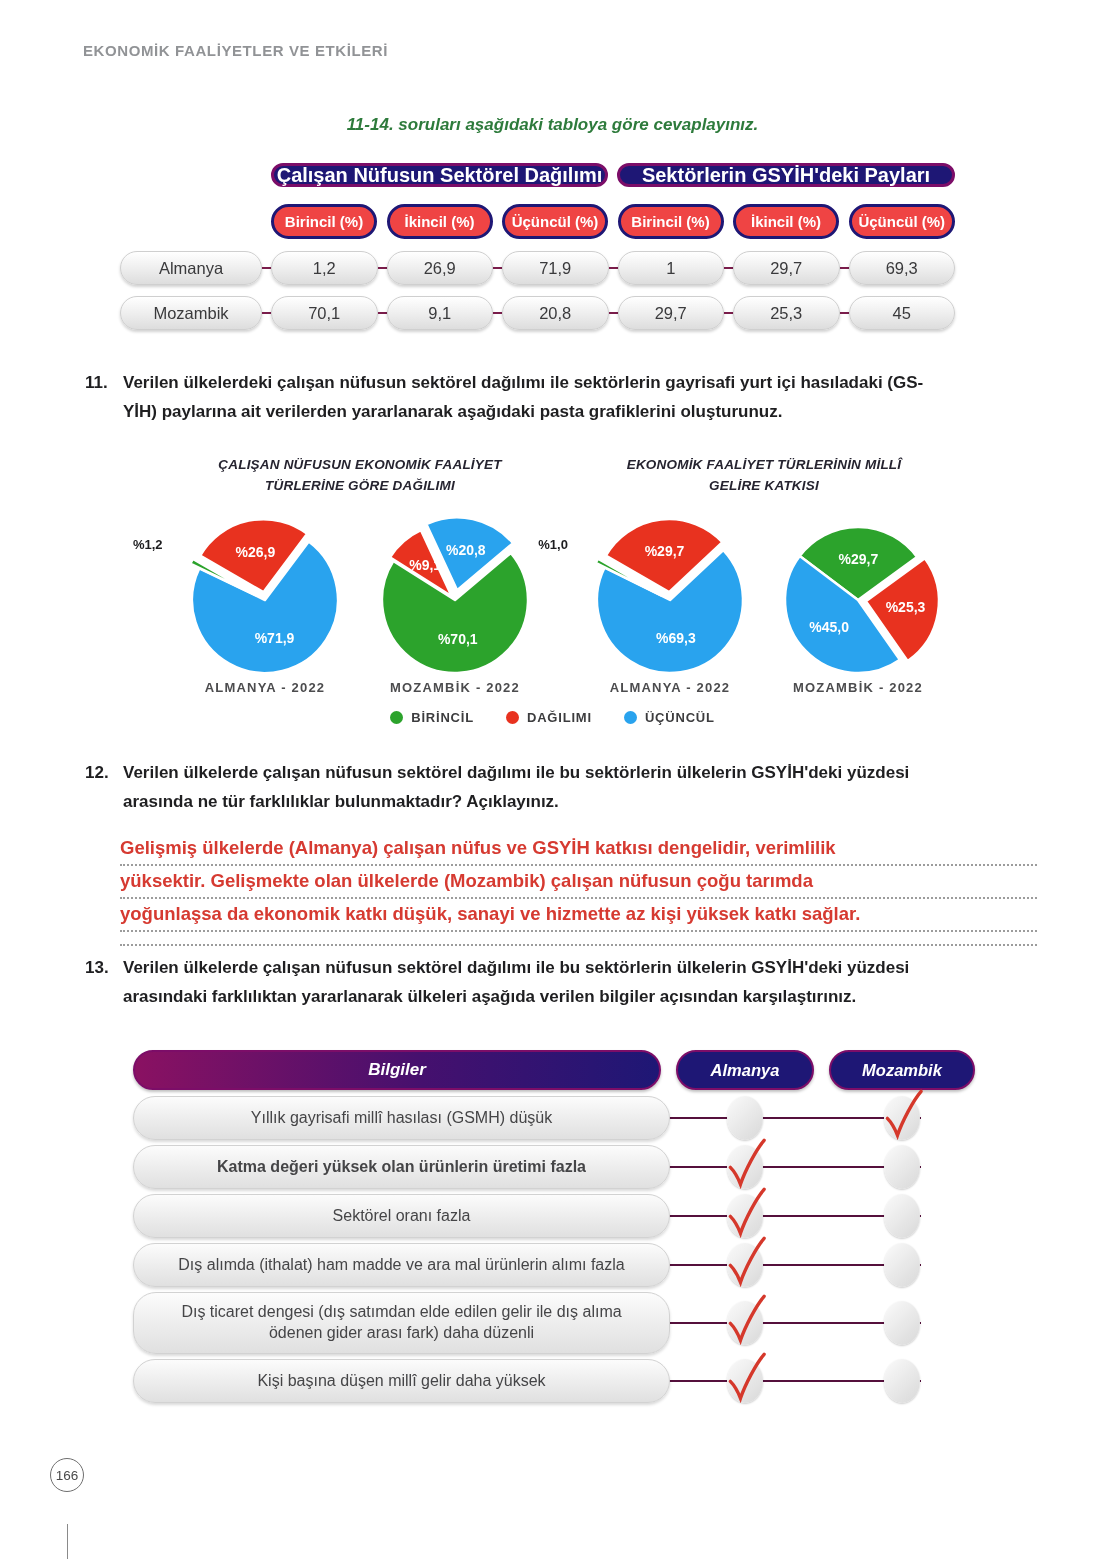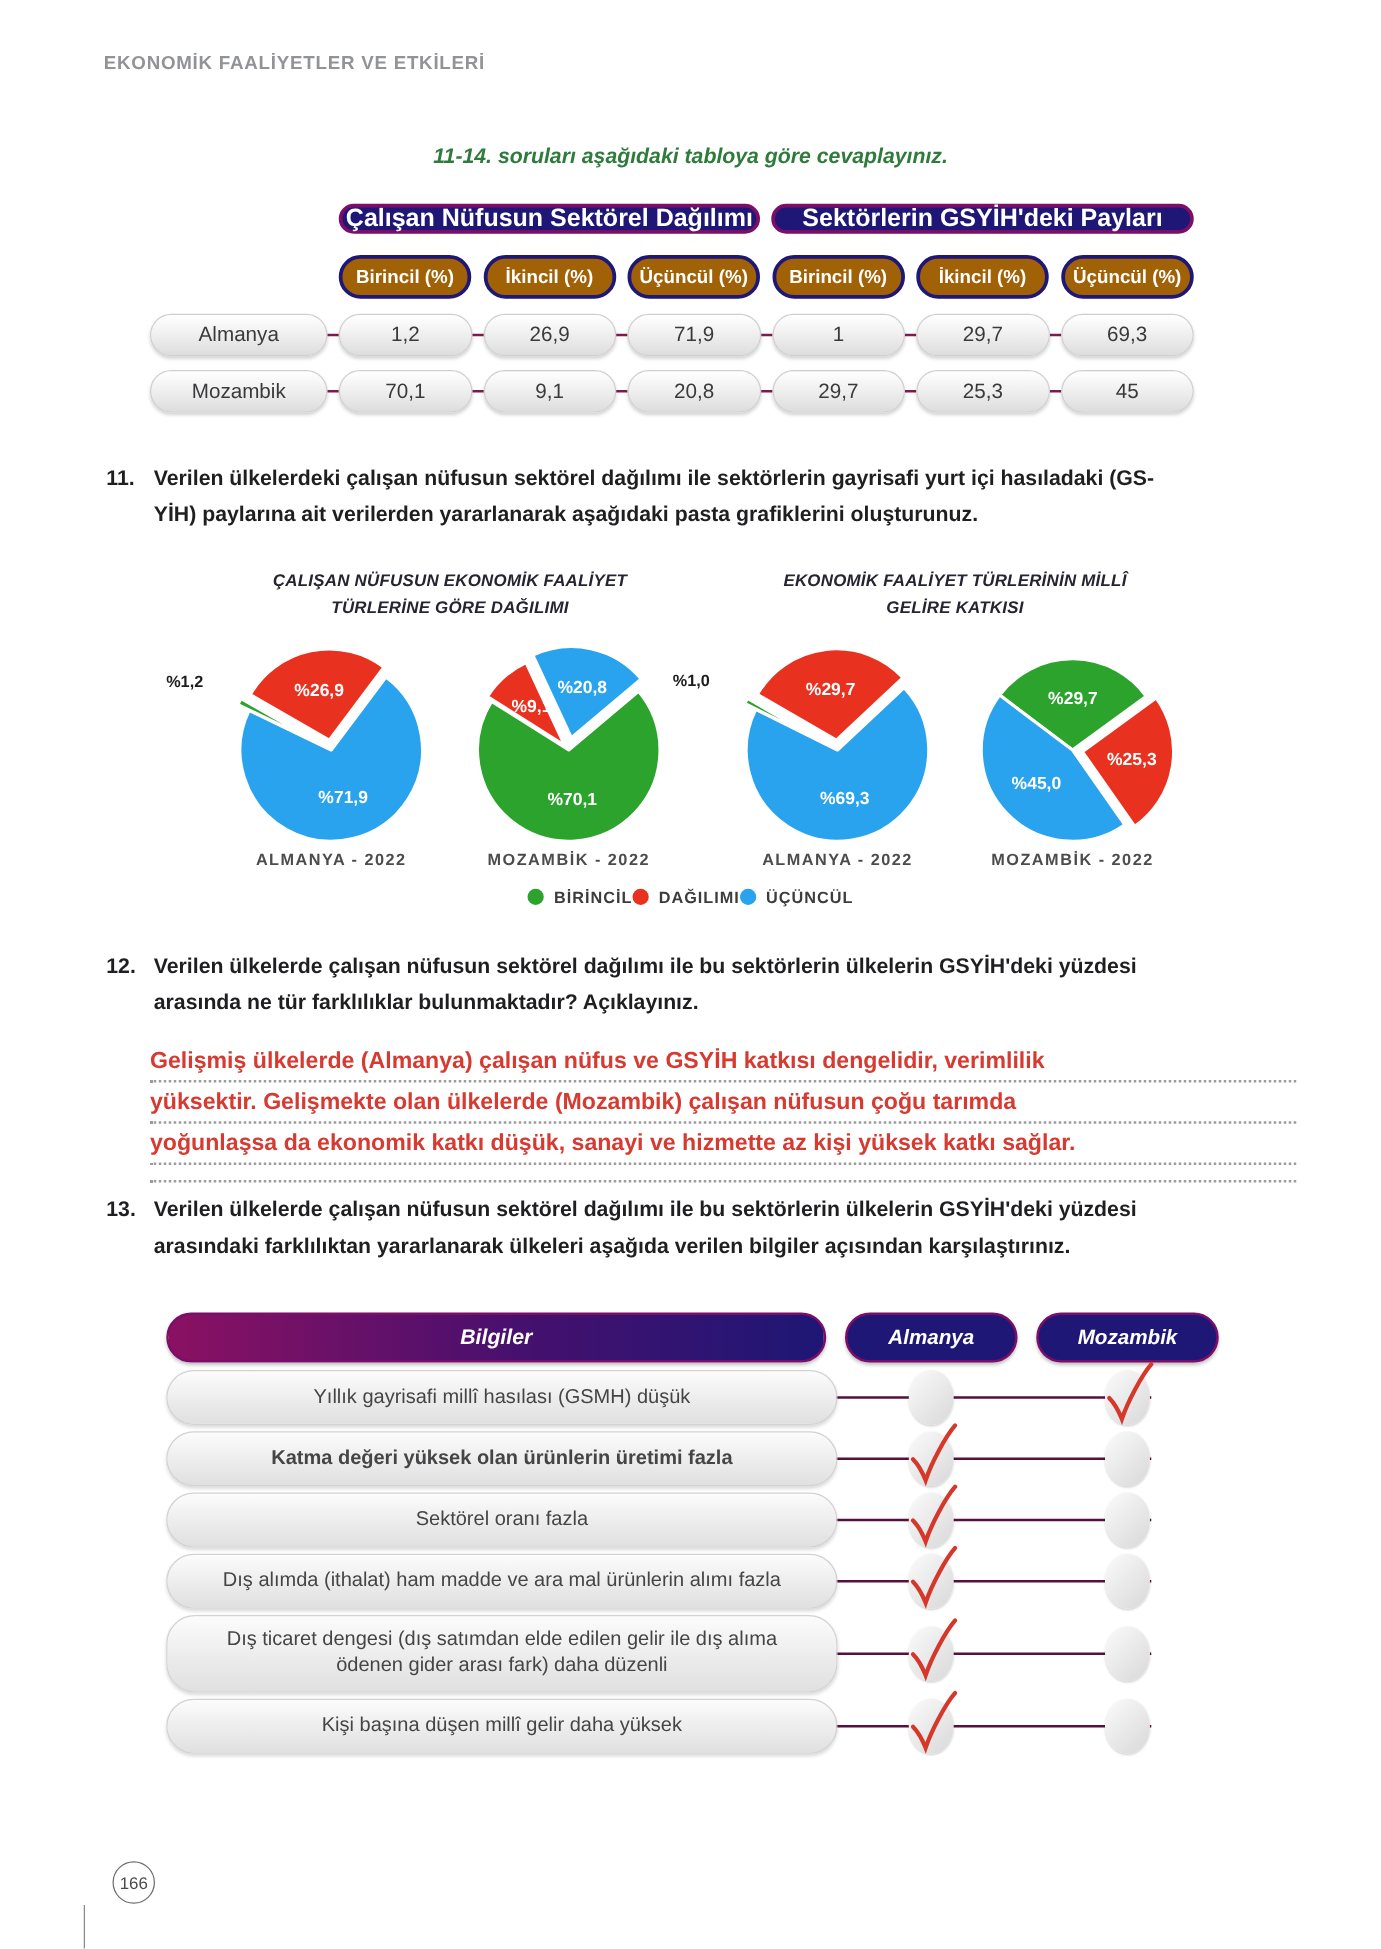--- a/index.html
+++ b/index.html
@@ -8,21 +8,21 @@
 
   .doc-header{position:absolute;left:83px;top:42px;font-size:15px;font-weight:bold;
               color:#919396;letter-spacing:.6px;}
   .instruction{position:absolute;left:0;top:115px;width:100%;text-align:center;
                font-size:17px;font-weight:bold;font-style:italic;color:#2e7b3c;}
 
   
   .dtable{position:absolute;left:120px;top:163px;width:835px;height:170px;}
   .hdr-navy{background:#1e1775;border:3px solid #7c0d68;color:#fff;font-weight:bold;
             display:flex;align-items:center;justify-content:center;box-sizing:border-box;}
-  .hdr-purple{background:#a16207;border:3px solid #1e1775;color:#fff;font-weight:bold;
+  .hdr-purple{background:#ef4444;border:3px solid #1e1775;color:#fff;font-weight:bold;
             display:flex;align-items:center;justify-content:center;box-sizing:border-box;}
   .ulkeler{position:absolute;left:0;top:0;width:142px;height:76px;border-radius:16px;font-size:18px;}
   .group{position:absolute;top:0;height:24px;border-radius:18px;font-size:20px;}
   .subh{position:absolute;top:41px;height:35px;border-radius:18px;font-size:15px;}
   .dpill{position:absolute;height:34px;background:linear-gradient(180deg,#ffffff 0%,#ededed 55%,#dddddd 100%);
          border:1px solid #cfcfcf;border-radius:17px;box-shadow:0 2px 3px rgba(0,0,0,.18);
          display:flex;align-items:center;justify-content:center;font-size:16.5px;color:#3a3a3c;box-sizing:border-box;}
   .dash{position:absolute;height:2px;background:#7a1d4b;}
 
   
@@ -31,21 +31,21 @@
   .qnum{position:absolute;left:0;top:0;}
   .qlines{margin-left:38px;}
 
   
   .chart-title{position:absolute;width:360px;text-align:center;font-size:13.5px;font-weight:bold;
                font-style:italic;color:#262430;line-height:1.55;letter-spacing:.2px;}
   .pie-svg{position:absolute;width:210px;height:190px;overflow:visible;}
   .pie-caption{position:absolute;width:210px;text-align:center;font-weight:bold;font-size:13px;
                letter-spacing:1.2px;color:#4c4c4e;}
   .legend{position:absolute;left:0;top:710px;width:1105px;display:flex;justify-content:center;
-          align-items:flex-start;}
+          gap:32px;align-items:flex-start;}
   .legend-item{display:flex;align-items:center;gap:8px;font-weight:bold;font-size:13px;
                color:#3c3c3e;letter-spacing:.8px;}
   .legend-dot{width:13px;height:13px;border-radius:50%;}
 
   
   .answer{position:absolute;left:120px;top:833px;width:917px;}
   .ans-line{height:31px;border-bottom:2px dotted #9c9c9c;font-size:18.5px;font-weight:bold;
             color:#d63a31;line-height:30px;white-space:nowrap;}
   .ans-line.empty{height:12px;}
 
@@ -65,23 +65,23 @@
   .crow-pill{position:absolute;left:0;top:0;width:537px;height:100%;border-radius:23px;
              background:linear-gradient(180deg,#fcfcfc 0%,#ececec 55%,#e0e0e0 100%);
              border:1px solid #d2d2d2;box-shadow:0 2px 3px rgba(0,0,0,.15);
              display:flex;align-items:center;justify-content:center;text-align:center;
              font-size:16px;color:#454547;padding:0 22px;box-sizing:border-box;line-height:1.3;}
   .oval{position:absolute;width:36px;height:44px;border-radius:50%;
         background:linear-gradient(135deg,#fbfbfb,#d8d8d8);box-shadow:0 1px 2px rgba(0,0,0,.2);}
   .check{position:absolute;width:46px;height:54px;}
 
   
-  .pagenum{position:absolute;left:50px;top:1489px;width:34px;height:34px;border:1.5px solid #6f6f6f;
+  .pagenum{position:absolute;left:50px;top:1458px;width:34px;height:34px;border:1.5px solid #6f6f6f;
            border-radius:50%;display:flex;align-items:center;justify-content:center;
-           font-size:13.5px;color:#4a4a4a;box-sizing:border-box;margin-left:40px;}
+           font-size:13.5px;color:#4a4a4a;box-sizing:border-box;}
   .pagenum-line{position:absolute;left:67px;top:1524px;width:1px;height:35px;background:#8a8a8a;}
 </style>
 </head>
 <body>
 
 <div class="page">
 
   <div class="doc-header">EKONOMİK FAALİYETLER VE ETKİLERİ</div>
   <div class="instruction">11-14. soruları aşağıdaki tabloya göre cevaplayınız.</div>
 

